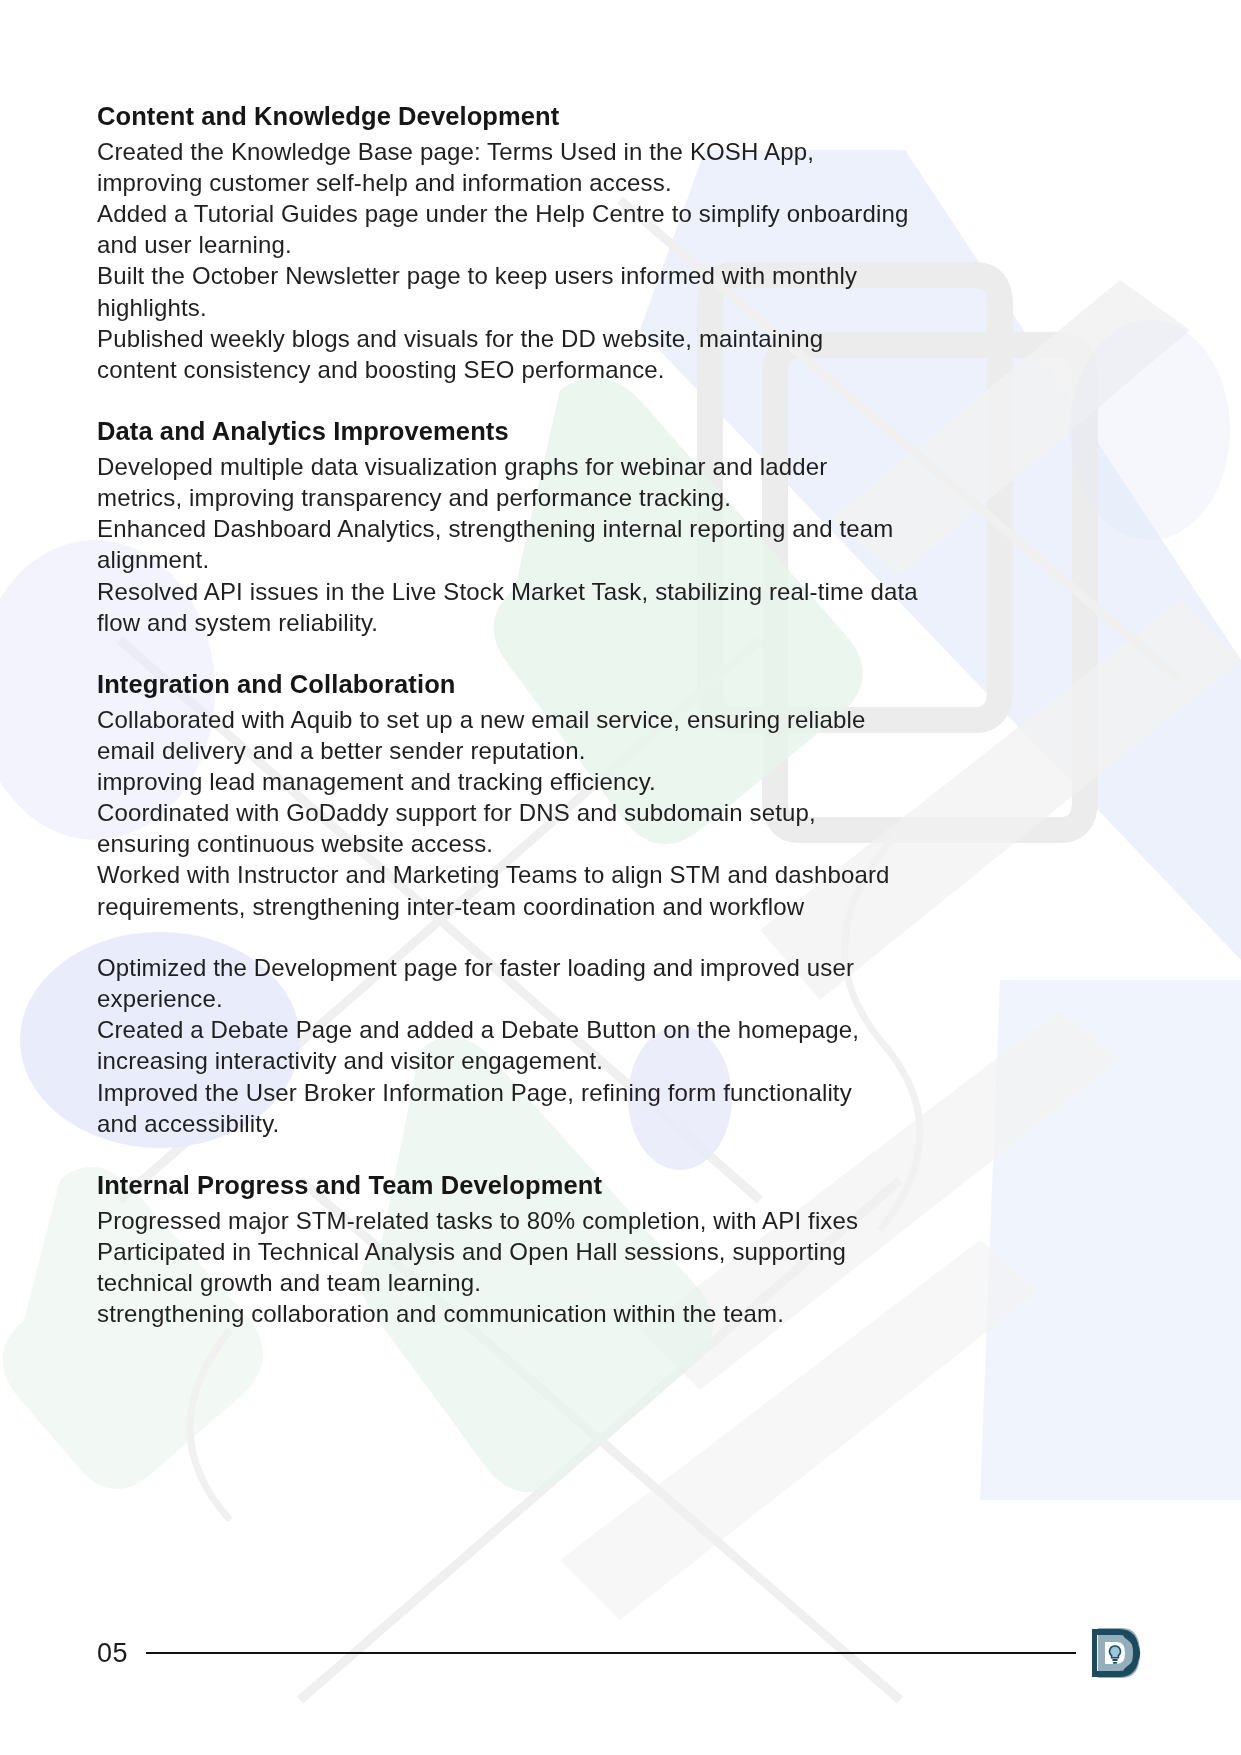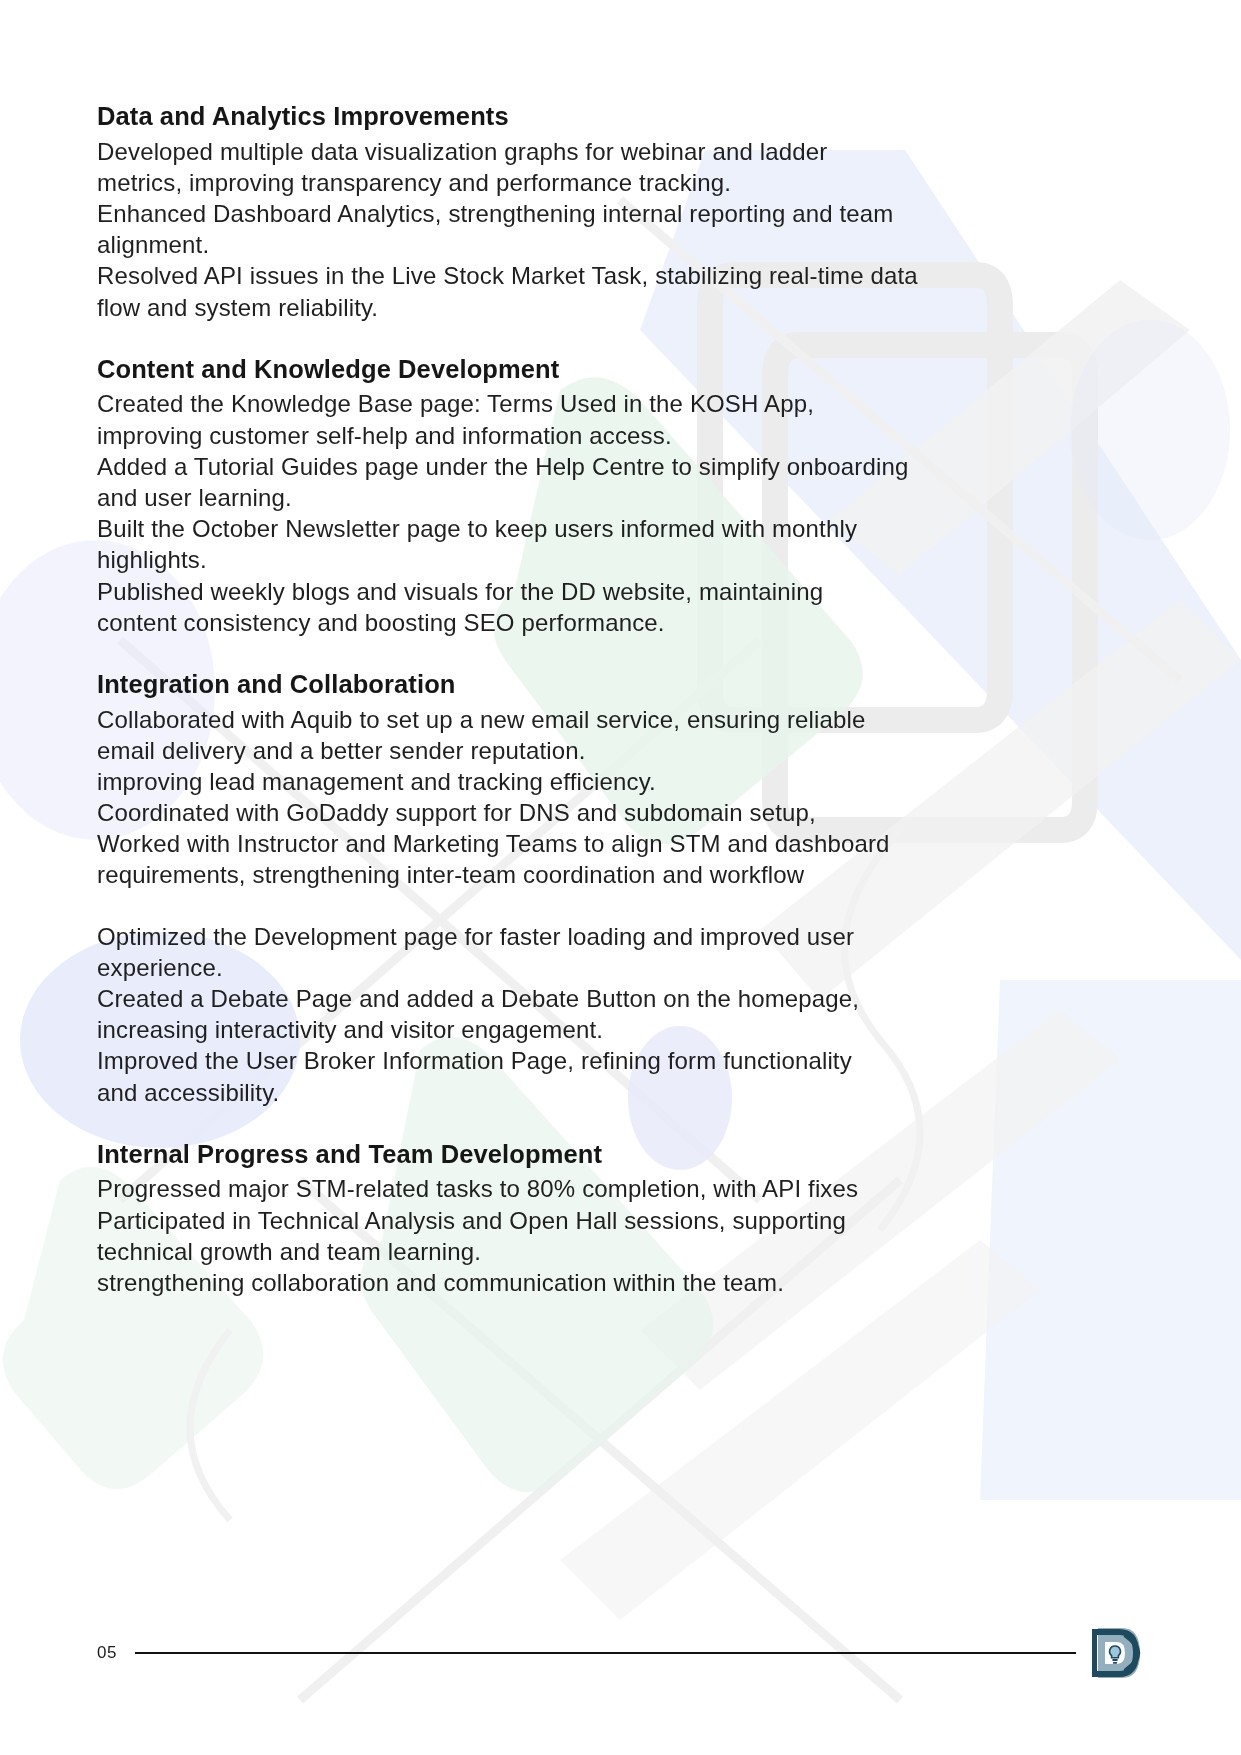--- a/index.html
+++ b/index.html
@@ -67,21 +67,21 @@
     position: absolute;
     left: 97px;
     right: 97px;
     bottom: 72px;
     height: 60px;
     display: flex;
     align-items: center;
     z-index: 3;
   }
   .page-number {
-    font-size: 17px;
+    font-size: 27px;
     font-weight: 400;
     color: #1b1b1b;
     letter-spacing: 0.5px;
     flex: 0 0 auto;
   }
   .footer-rule {
     flex: 1 1 auto;
     height: 2px;
     background: #111111;
     margin: 0 16px 0 18px;
@@ -142,54 +142,55 @@
 
     <g fill="none" stroke="#f1f1f1" stroke-width="7">
       <path d="M900 830 Q800 940 880 1040 Q960 1130 880 1230"></path>
       <path d="M230 1330 Q150 1430 230 1520"></path>
     </g>
   </g>
 </svg>
 
 <div class="page">
   <div class="doc-body">
-
-    <section class="section">
-      <h2 class="section-heading">Data and Analytics Improvements</h2>
-      <p class="section-body">
-        <span class="ln">Developed multiple data visualization graphs for webinar and ladder</span>
-        <span class="ln">metrics, improving transparency and performance tracking.</span>
-        <span class="ln">Enhanced Dashboard Analytics, strengthening internal reporting and team</span>
-        <span class="ln">alignment.</span>
-        <span class="ln">Resolved API issues in the Live Stock Market Task, stabilizing real-time data</span>
-        <span class="ln">flow and system reliability.</span>
-      </p>
-    </section>
 
     <section class="section">
       <h2 class="section-heading">Content and Knowledge Development</h2>
       <p class="section-body">
         <span class="ln">Created the Knowledge Base page: Terms Used in the KOSH App,</span>
         <span class="ln">improving customer self-help and information access.</span>
         <span class="ln">Added a Tutorial Guides page under the Help Centre to simplify onboarding</span>
         <span class="ln">and user learning.</span>
         <span class="ln">Built the October Newsletter page to keep users informed with monthly</span>
         <span class="ln">highlights.</span>
         <span class="ln">Published weekly blogs and visuals for the DD website, maintaining</span>
         <span class="ln">content consistency and boosting SEO performance.</span>
       </p>
     </section>
 
     <section class="section">
+      <h2 class="section-heading">Data and Analytics Improvements</h2>
+      <p class="section-body">
+        <span class="ln">Developed multiple data visualization graphs for webinar and ladder</span>
+        <span class="ln">metrics, improving transparency and performance tracking.</span>
+        <span class="ln">Enhanced Dashboard Analytics, strengthening internal reporting and team</span>
+        <span class="ln">alignment.</span>
+        <span class="ln">Resolved API issues in the Live Stock Market Task, stabilizing real-time data</span>
+        <span class="ln">flow and system reliability.</span>
+      </p>
+    </section>
+
+    <section class="section">
       <h2 class="section-heading">Integration and Collaboration</h2>
       <p class="section-body">
         <span class="ln">Collaborated with Aquib to set up a new email service, ensuring reliable</span>
         <span class="ln">email delivery and a better sender reputation.</span>
         <span class="ln">improving lead management and tracking efficiency.</span>
         <span class="ln">Coordinated with GoDaddy support for DNS and subdomain setup,</span>
+        <span class="ln">ensuring continuous website access.</span>
         <span class="ln">Worked with Instructor and Marketing Teams to align STM and dashboard</span>
         <span class="ln">requirements, strengthening inter-team coordination and workflow</span>
       </p>
     </section>
 
     <section class="section">
       <p class="section-body">
         <span class="ln">Optimized the Development page for faster loading and improved user</span>
         <span class="ln">experience.</span>
         <span class="ln">Created a Debate Page and added a Debate Button on the homepage,</span>

